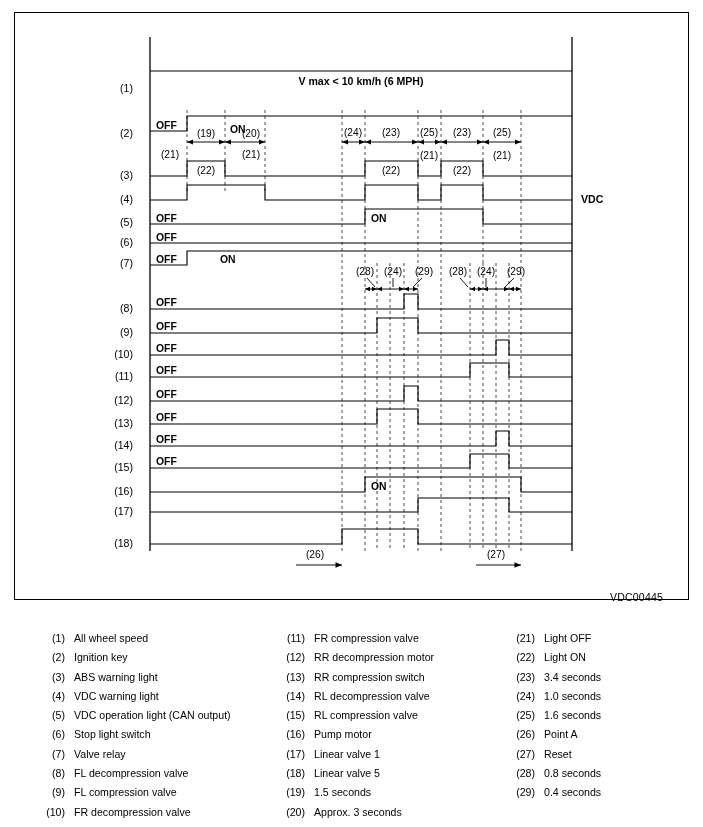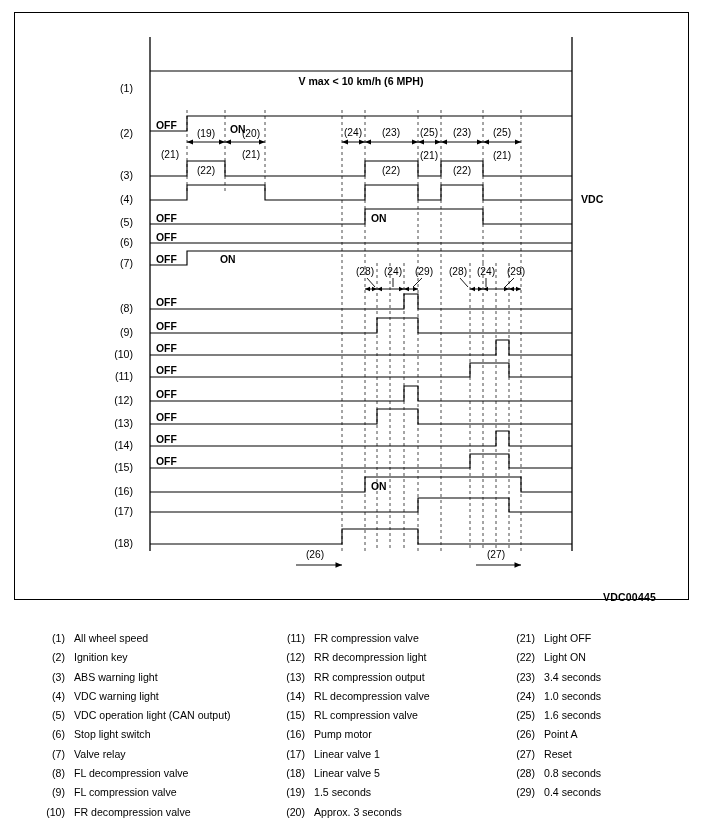--- a/index.html
+++ b/index.html
@@ -32,24 +32,24 @@
     border: 1.6px solid #000;
     box-sizing: border-box;
     background: #fff;
   }
   .chart-svg {
     position: absolute;
     left: 0; top: 0;
   }
   .fig-id {
     position: absolute;
-    right: 32px;
+    right: 25px;
     top: 578px;
     font-size: 10.5px;
-    font-weight: bold;
+    font-weight: normal;
     letter-spacing: 0.2px;
   }
   .legend {
     position: absolute;
     left: 14px;
     top: 632px;
     width: 675px;
     height: 188px;
   }
   .legend-col {
@@ -391,25 +391,25 @@
       </div>
     </div>
 
     <div class="legend-col c2">
       <div class="legend-row">
         <span class="legend-num">(11)</span>
         <span class="legend-text">FR compression valve</span>
       </div>
       <div class="legend-row">
         <span class="legend-num">(12)</span>
-        <span class="legend-text">RR decompression light</span>
+        <span class="legend-text">RR decompression motor</span>
       </div>
       <div class="legend-row">
         <span class="legend-num">(13)</span>
-        <span class="legend-text">RR compression output</span>
+        <span class="legend-text">RR compression switch</span>
       </div>
       <div class="legend-row">
         <span class="legend-num">(14)</span>
         <span class="legend-text">RL decompression valve</span>
       </div>
       <div class="legend-row">
         <span class="legend-num">(15)</span>
         <span class="legend-text">RL compression valve</span>
       </div>
       <div class="legend-row">

